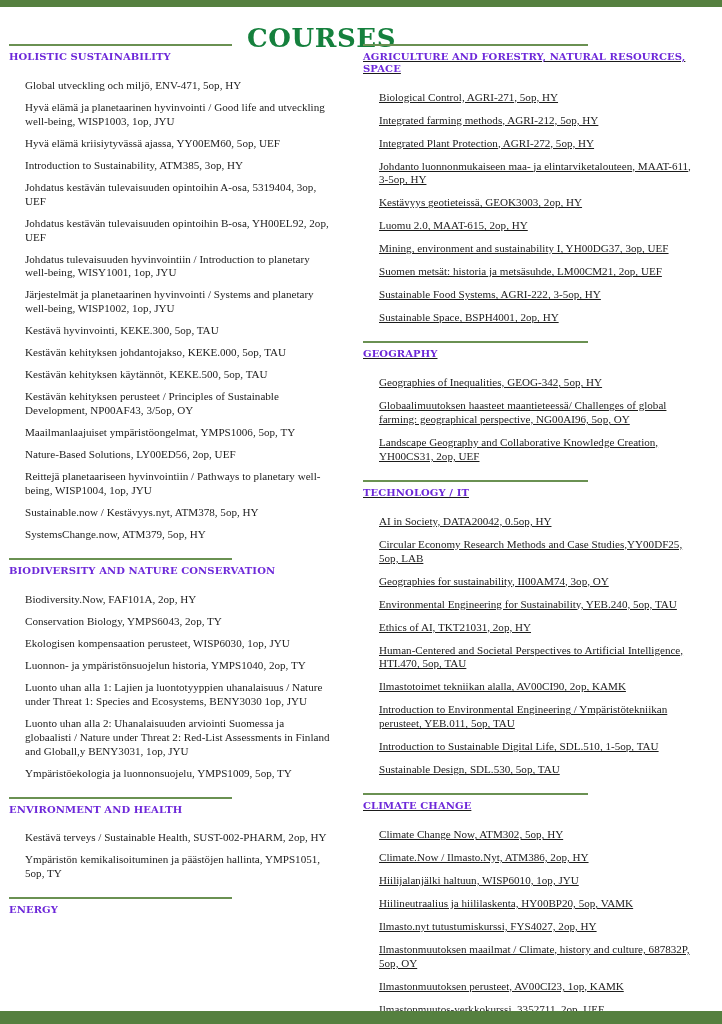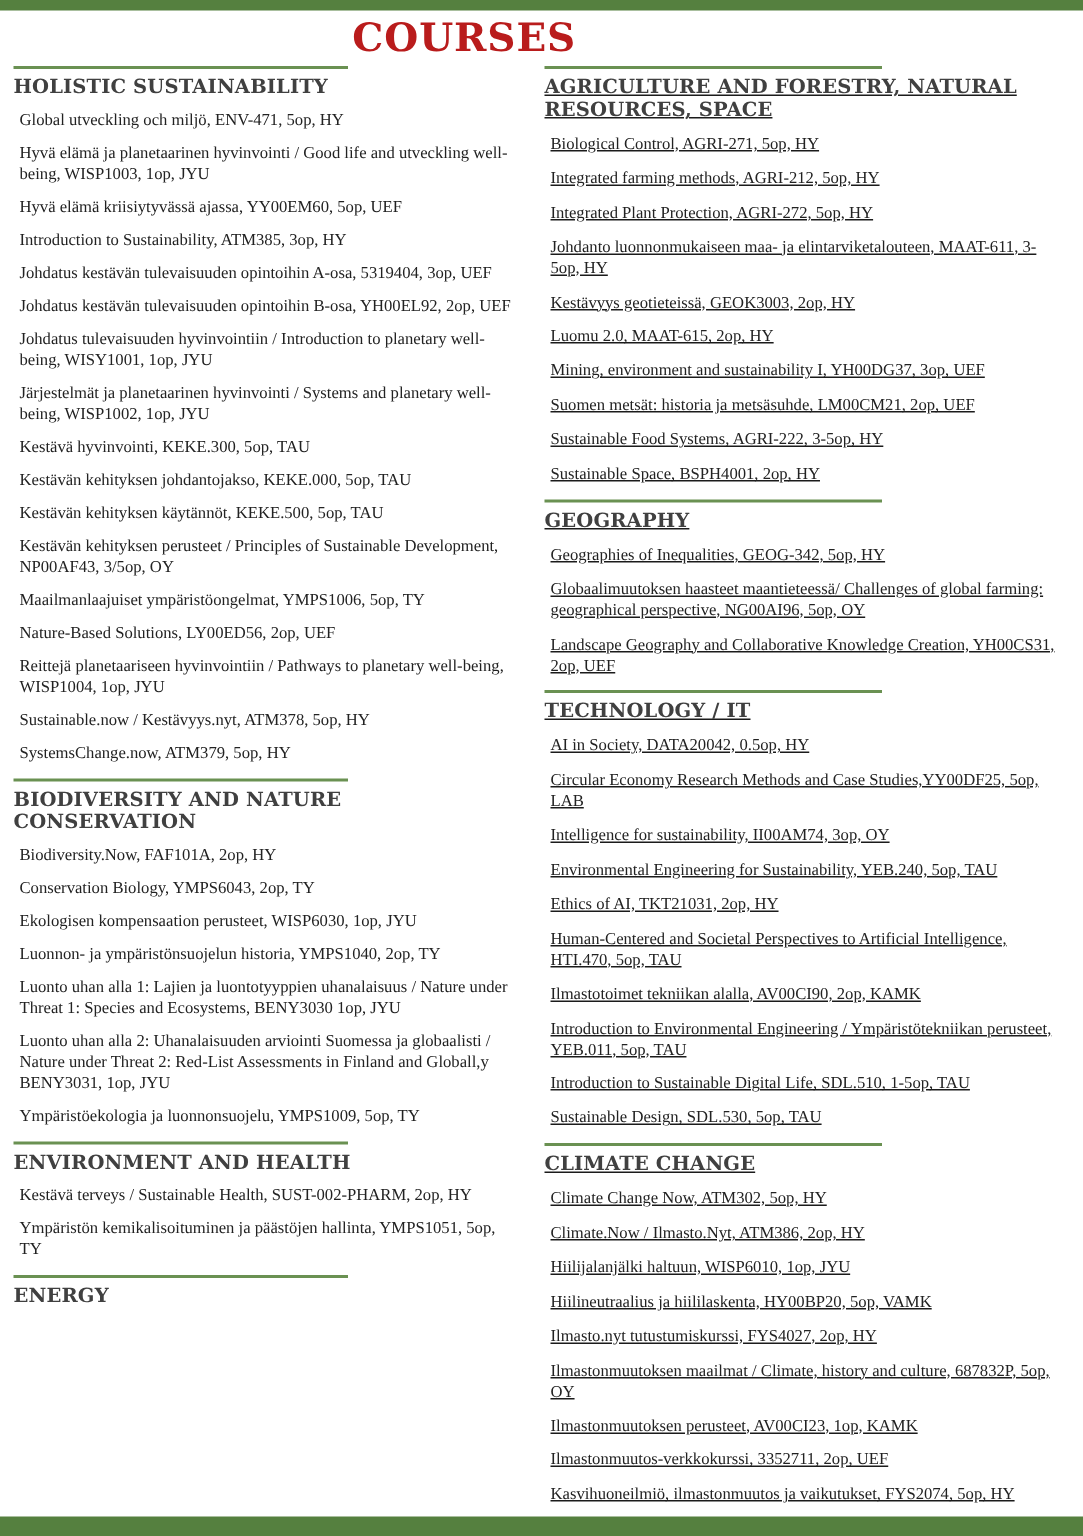--- a/index.html
+++ b/index.html
@@ -32,22 +32,22 @@
   .page-title {
     position: absolute;
     top: 11px;
     left: 0;
     width: 619px;
     text-align: center;
     font-family: "DejaVu Serif", "Liberation Serif", serif;
     font-weight: bold;
     font-size: 26px;
     letter-spacing: 0.6px;
-    color: #b91c1c;
-    margin: 0;
+    color: #15803d;
+    margin: 12px;
   }
   .columns {
     position: absolute;
     top: 44px;
     left: 0;
     width: 722px;
     display: flex;
     align-items: flex-start;
   }
   .col {
@@ -72,29 +72,29 @@
     background: #6a9152;
     width: 66%;
     margin: 0 0 5px 0;
   }
   .col-right .rule {
     width: 64%;
   }
   .section-heading {
     font-family: "DejaVu Serif", "Liberation Serif", serif;
     font-weight: bold;
-    font-size: 13px;
+    font-size: 10px;
     line-height: 1.18;
     letter-spacing: 0.1px;
     margin: 0 0 8px 0;
-    color: #404040;
+    color: #6d28d9;
   }
   .course-list {
     list-style: none;
-    margin: 4px;
+    margin: 16px;
     padding: 0;
   }
   .course-item {
     font-size: 11.1px;
     line-height: 1.26;
     margin: 0 0 8px 0;
     color: #222222;
   }
   .course-item:last-child {
     margin-bottom: 0;
@@ -186,21 +186,21 @@
           <li class="course-item">Globaalimuutoksen haasteet maantieteessä/ Challenges of global farming: geographical perspective, NG00AI96, 5op, OY</li>
           <li class="course-item">Landscape Geography and Collaborative Knowledge Creation, YH00CS31, 2op, UEF</li>
         </ul>
       </div>
       <div class="section">
         <div class="rule"></div>
         <h2 class="section-heading">TECHNOLOGY / IT</h2>
         <ul class="course-list">
           <li class="course-item">AI in Society, DATA20042, 0.5op, HY</li>
           <li class="course-item">Circular Economy Research Methods and Case Studies,YY00DF25, 5op, LAB</li>
-          <li class="course-item">Intelligence for sustainability, II00AM74, 3op, OY</li>
+          <li class="course-item">Geographies for sustainability, II00AM74, 3op, OY</li>
           <li class="course-item">Environmental Engineering for Sustainability, YEB.240, 5op, TAU</li>
           <li class="course-item">Ethics of AI, TKT21031, 2op, HY</li>
           <li class="course-item">Human-Centered and Societal Perspectives to Artificial Intelligence, HTI.470, 5op, TAU</li>
           <li class="course-item">Ilmastotoimet tekniikan alalla, AV00CI90, 2op, KAMK</li>
           <li class="course-item">Introduction to Environmental Engineering / Ympäristötekniikan perusteet, YEB.011, 5op, TAU</li>
           <li class="course-item">Introduction to Sustainable Digital Life, SDL.510, 1-5op, TAU</li>
           <li class="course-item">Sustainable Design, SDL.530, 5op, TAU</li>
         </ul>
       </div>
       <div class="section">

